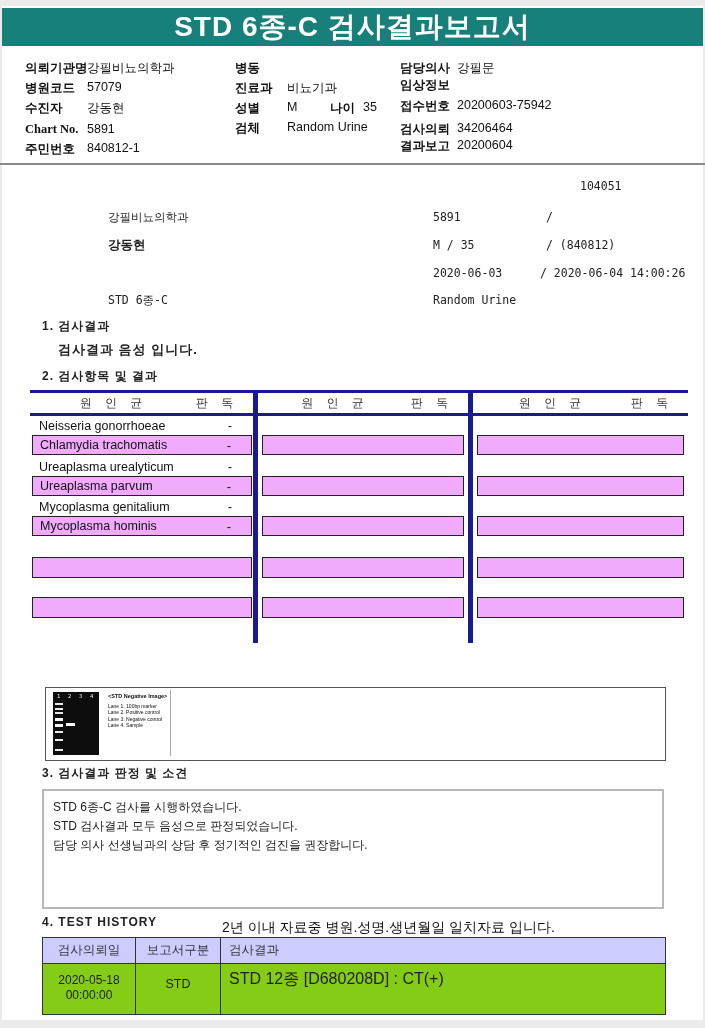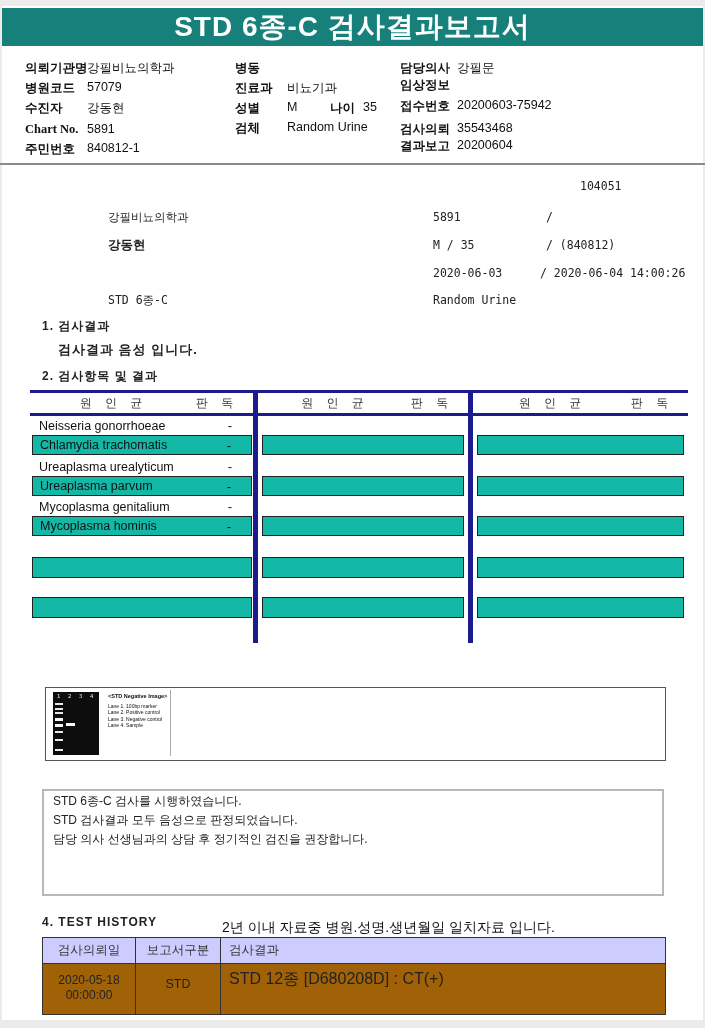--- a/index.html
+++ b/index.html
@@ -17,41 +17,41 @@
   .h{position:absolute;font-weight:bold;font-size:12px;color:#222;letter-spacing:1px;white-space:nowrap;}
   .subtxt{position:absolute;font-weight:bold;font-size:13px;color:#222;letter-spacing:1px;white-space:nowrap;}
   
   .rtable{position:absolute;left:30px;top:390px;width:658px;height:253px;}
   .navh{position:absolute;left:0;width:658px;height:3px;background:#1B1B8E;}
   .vsep{position:absolute;top:0;width:5px;height:253px;background:#1B1B8E;}
   .rhead{position:absolute;top:5px;height:16px;display:flex;align-items:center;font-size:12px;color:#333;}
   .rhead .org{flex:1;text-align:center;letter-spacing:5px;padding-left:16px;}
   .rhead .jud{width:72px;text-align:center;letter-spacing:5px;}
   .trow,.brow{position:absolute;display:flex;align-items:center;}
-  .brow{border:1.4px solid #222;background:#14b8a6;}
+  .brow{border:1.4px solid #222;background:#f0abfc;}
   .oname{flex:1;padding-left:7px;font-size:12.5px;color:#111;white-space:nowrap;}
   .ores{width:44px;text-align:center;font-size:13px;color:#111;}
   
   .gelbox{position:absolute;left:45px;top:687px;width:619px;height:72px;border:1px solid #555;background:#fff;}
   .gelimg{position:absolute;left:7px;top:4px;width:46px;height:63px;background:#0d0d0d;}
   .lanenum{position:absolute;top:1px;color:#eee;font-size:5.5px;font-family:"DejaVu Sans Mono",monospace;}
   .band{position:absolute;background:#e8e8e8;}
   .geltxt{position:absolute;left:62px;top:5px;width:60px;color:#111;}
   .geltitle{font-size:5.5px;font-weight:bold;white-space:nowrap;margin-bottom:4px;}
   .gellane{font-size:5px;line-height:6.3px;white-space:nowrap;}
   .geldiv{position:absolute;left:124px;top:2px;width:1px;height:66px;background:#aaa;}
   
-  .cbox{position:absolute;left:42px;top:789px;width:622px;height:107px;border:2px solid #b8b8b8;
-        padding:1px 9px;box-sizing:border-box;}
+  .cbox{position:absolute;left:42px;top:789px;width:622px;height:120px;border:2px solid #b8b8b8;
+        padding:7px 9px;box-sizing:border-box;}
   .cbox div{font-size:12px;line-height:19px;color:#222;white-space:nowrap;}
   
   .htable{position:absolute;left:42px;top:937px;width:624px;border:1px solid #333;box-sizing:border-box;}
   .hhead{display:flex;background:#CCCCFF;height:25px;border-bottom:1px solid #333;}
   .hhead div{font-size:12.5px;color:#333;display:flex;align-items:center;justify-content:center;}
-  .hrow{display:flex;height:50px;background:#a16207;}
+  .hrow{display:flex;height:50px;background:#84cc16;}
   .hc1{width:93px;border-right:1px solid #333;box-sizing:border-box;}
   .hc2{width:85px;border-right:1px solid #333;box-sizing:border-box;}
   .hc3{flex:1;}
   .hrow .hc1{display:flex;flex-direction:column;align-items:center;padding-top:9px;font-size:12px;color:#222;line-height:15px;}
   .hrow .hc2{display:flex;align-items:flex-start;justify-content:center;padding-top:13px;font-size:12.5px;color:#222;}
   .hrow .hc3{padding:5px 0 0 8px;font-size:16px;color:#222;}
   .hhead .hc3{justify-content:flex-start;padding-left:8px;}
 </style>
 </head>
 <body>
@@ -88,21 +88,21 @@
   <span class="lbl" style="left:235px;top:120px;">검체</span>
   <span class="val" style="left:287px;top:120px;">Random Urine</span>
 
   <span class="lbl" style="left:400px;top:60px;">담당의사</span>
   <span class="val" style="left:457px;top:60px;">강필문</span>
   <span class="lbl" style="left:400px;top:77px;">임상정보</span>
   <span class="val" style="left:457px;top:77px;"></span>
   <span class="lbl" style="left:400px;top:98px;">접수번호</span>
   <span class="val" style="left:457px;top:98px;">20200603-75942</span>
   <span class="lbl" style="left:400px;top:121px;">검사의뢰</span>
-  <span class="val" style="left:457px;top:121px;">35543468</span>
+  <span class="val" style="left:457px;top:121px;">34206464</span>
   <span class="lbl" style="left:400px;top:138px;">결과보고</span>
   <span class="val" style="left:457px;top:138px;">20200604</span>
 
   <div class="sep"></div>
 
   <span class="mono" style="left:580px;top:179px;">104051</span>
   <span class="mono" style="left:108px;top:210px;">강필비뇨의학과</span>
   <span class="mono" style="left:433px;top:210px;">5891</span>
   <span class="mono" style="left:546px;top:210px;">/</span>
   <span class="mono monob" style="left:108px;top:237px;">강동현</span>
@@ -197,20 +197,21 @@
     <div class="geltxt">
       <div class="geltitle">&lt;STD Negative Image&gt;</div>
       <div class="gellane">Lane 1. 100bp marker</div>
       <div class="gellane">Lane 2. Positive control</div>
       <div class="gellane">Lane 3. Negative control</div>
       <div class="gellane">Lane 4. Sample</div>
     </div>
     <div class="geldiv"></div>
   </div>
 
+  <span class="h" style="left:42px;top:765px;">3. 검사결과 판정 및 소견</span>
   <div class="cbox">
     <div>STD 6종-C 검사를 시행하였습니다.</div>
     <div>STD 검사결과 모두 음성으로 판정되었습니다.</div>
     <div>담당 의사 선생님과의 상담 후 정기적인 검진을 권장합니다.</div>
   </div>
 
   <span class="h" style="left:42px;top:915px;">4. TEST HISTORY</span>
   <span class="val" style="left:222px;top:919px;font-size:14px;">2년 이내 자료중 병원.성명.생년월일 일치자료 입니다.</span>
 
   <div class="htable">

